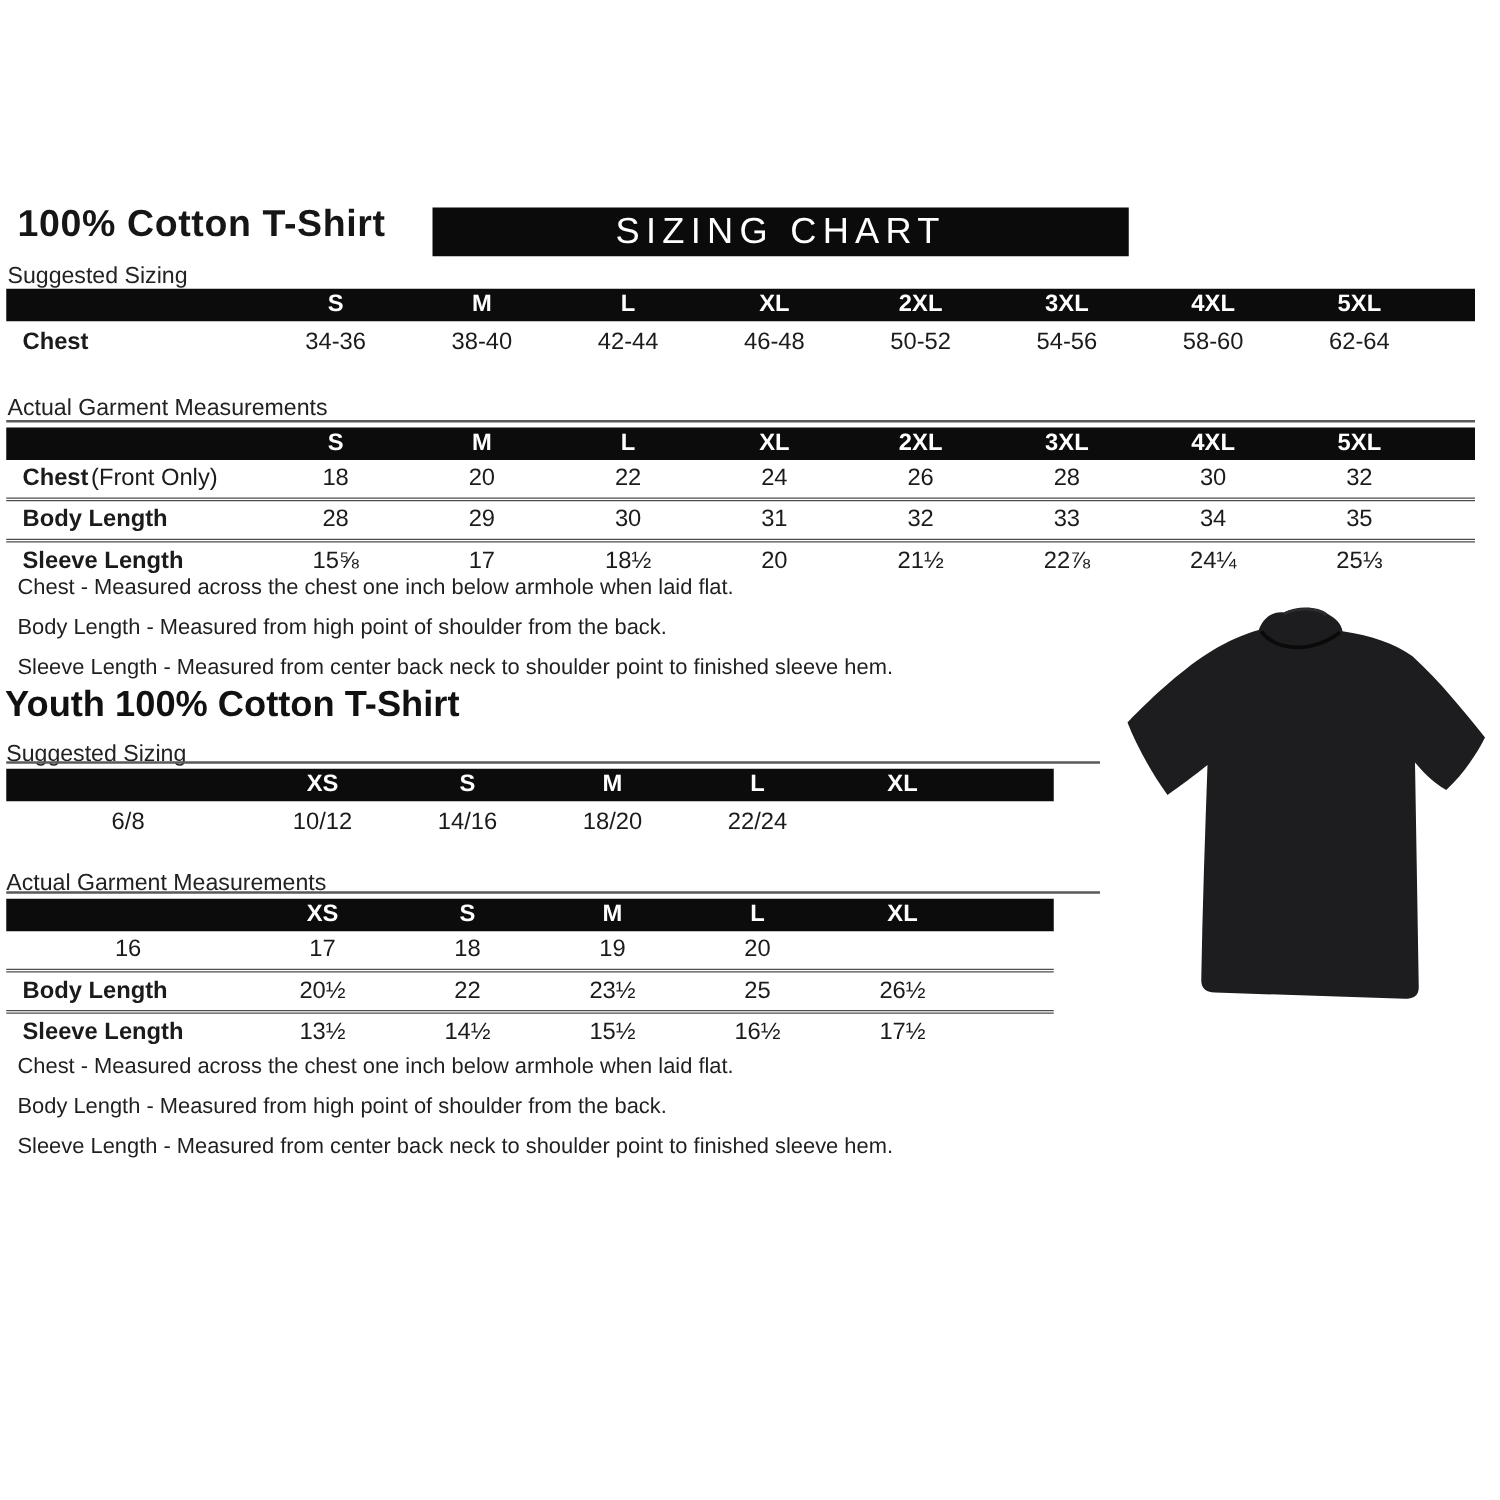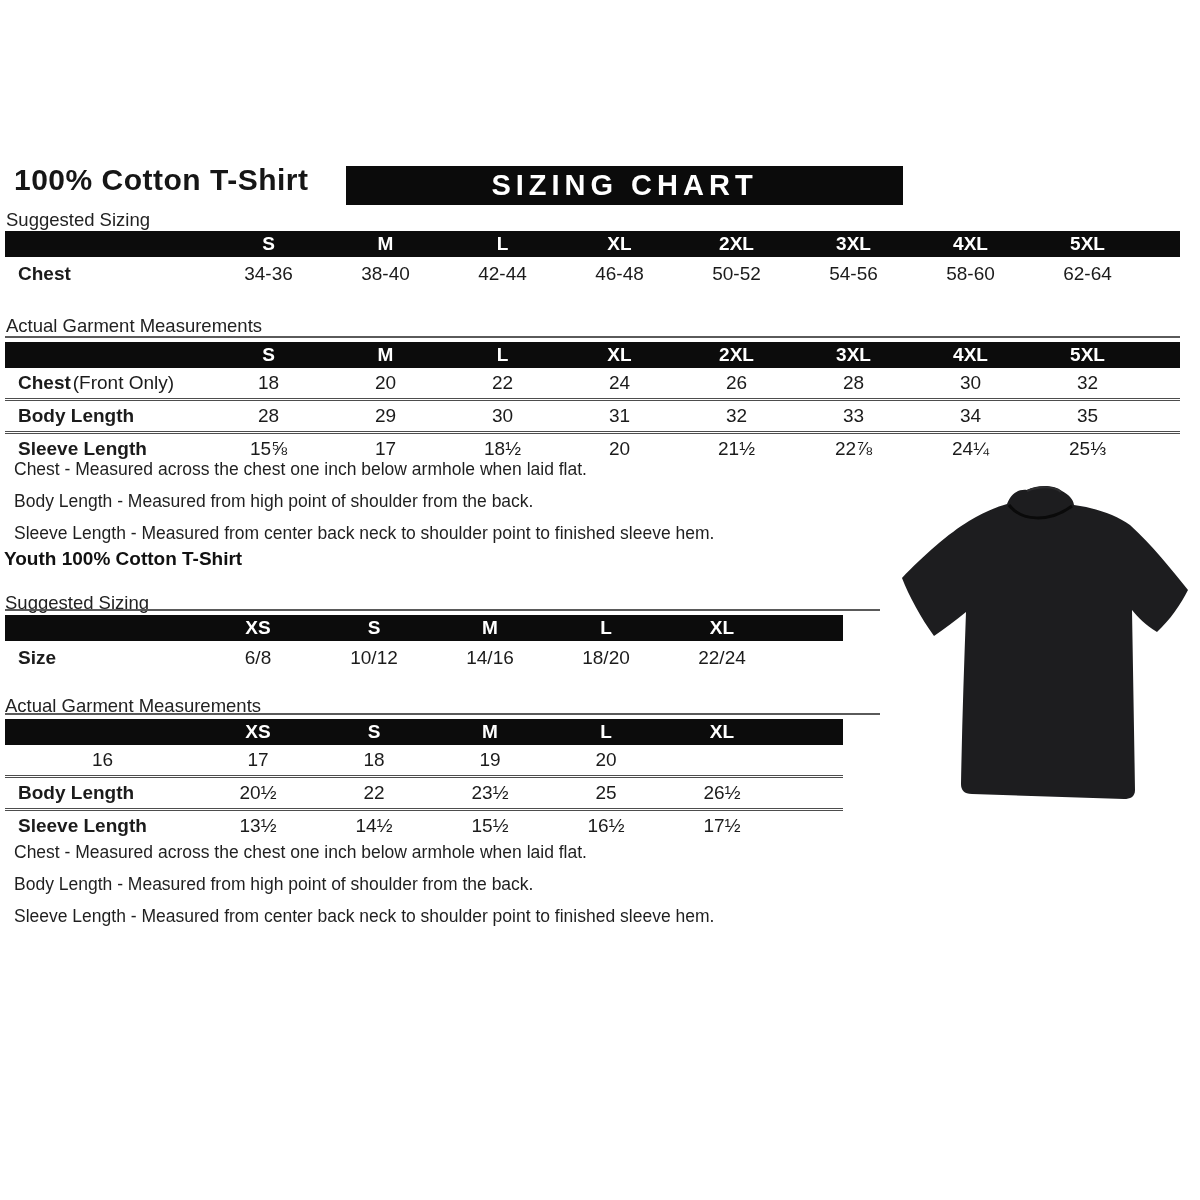--- a/index.html
+++ b/index.html
@@ -5,27 +5,27 @@
   html,body { margin:0; padding:0; }
   body {
     width:1200px; height:1200px; position:relative; background:#ffffff;
     font-family:"Liberation Sans","DejaVu Sans",sans-serif; color:#1b1b1b;
     overflow:hidden;
   }
   .abs { position:absolute; }
 
   
   .h-main  { font-size:30px; font-weight:700; letter-spacing:0.5px; color:#161616; white-space:nowrap; }
-  .h-youth { font-size:19px; font-weight:700; color:#111; white-space:nowrap; }
+  .h-youth { font-size:29px; font-weight:700; color:#111; white-space:nowrap; }
   .sec-label { font-size:18.5px; color:#222; white-space:nowrap; }
 
   .banner {
     left:346px; top:166px; width:557px; height:39px; background:#0b0b0b;
     display:flex; align-items:center; justify-content:center;
-    color:#ffffff; font-weight:700; font-size:29px; letter-spacing:5px; white-space:nowrap;
+    color:#ffffff; font-weight:400; font-size:29px; letter-spacing:5px; white-space:nowrap;
   }
 
   
   .tbl { position:absolute; }
   .topline { height:2px; background:#5a5a5a; margin-bottom:4px; }
   .trow { display:grid; }
   .agrid { grid-template-columns:205px repeat(8,117px) 1fr; width:1175px; }
   .ygrid { grid-template-columns:195px repeat(5,116px) 1fr; width:838px; }
   .trow.head { background:#0c0c0c; }
   .trow.head .c { height:26px; color:#fff; font-weight:700; font-size:19px; }
@@ -158,23 +158,20 @@
   <div class="trow head ygrid">
     <div class="c lab"></div>
     <div class="c">XS</div>
     <div class="c">S</div>
     <div class="c">M</div>
     <div class="c">L</div>
     <div class="c">XL</div>
     <div class="c"></div>
   </div>
   <div class="trow data sgl ygrid">
-    <div class="c lab">
-        <span class="lbl-b">Size</span>
-      </div>
     <div class="c">6/8</div>
     <div class="c">10/12</div>
     <div class="c">14/16</div>
     <div class="c">18/20</div>
     <div class="c">22/24</div>
     <div class="c"></div>
   </div>
 </div>
 
 <div class="abs sec-label" style="left:5px; top:695px;">Actual Garment Measurements</div>

